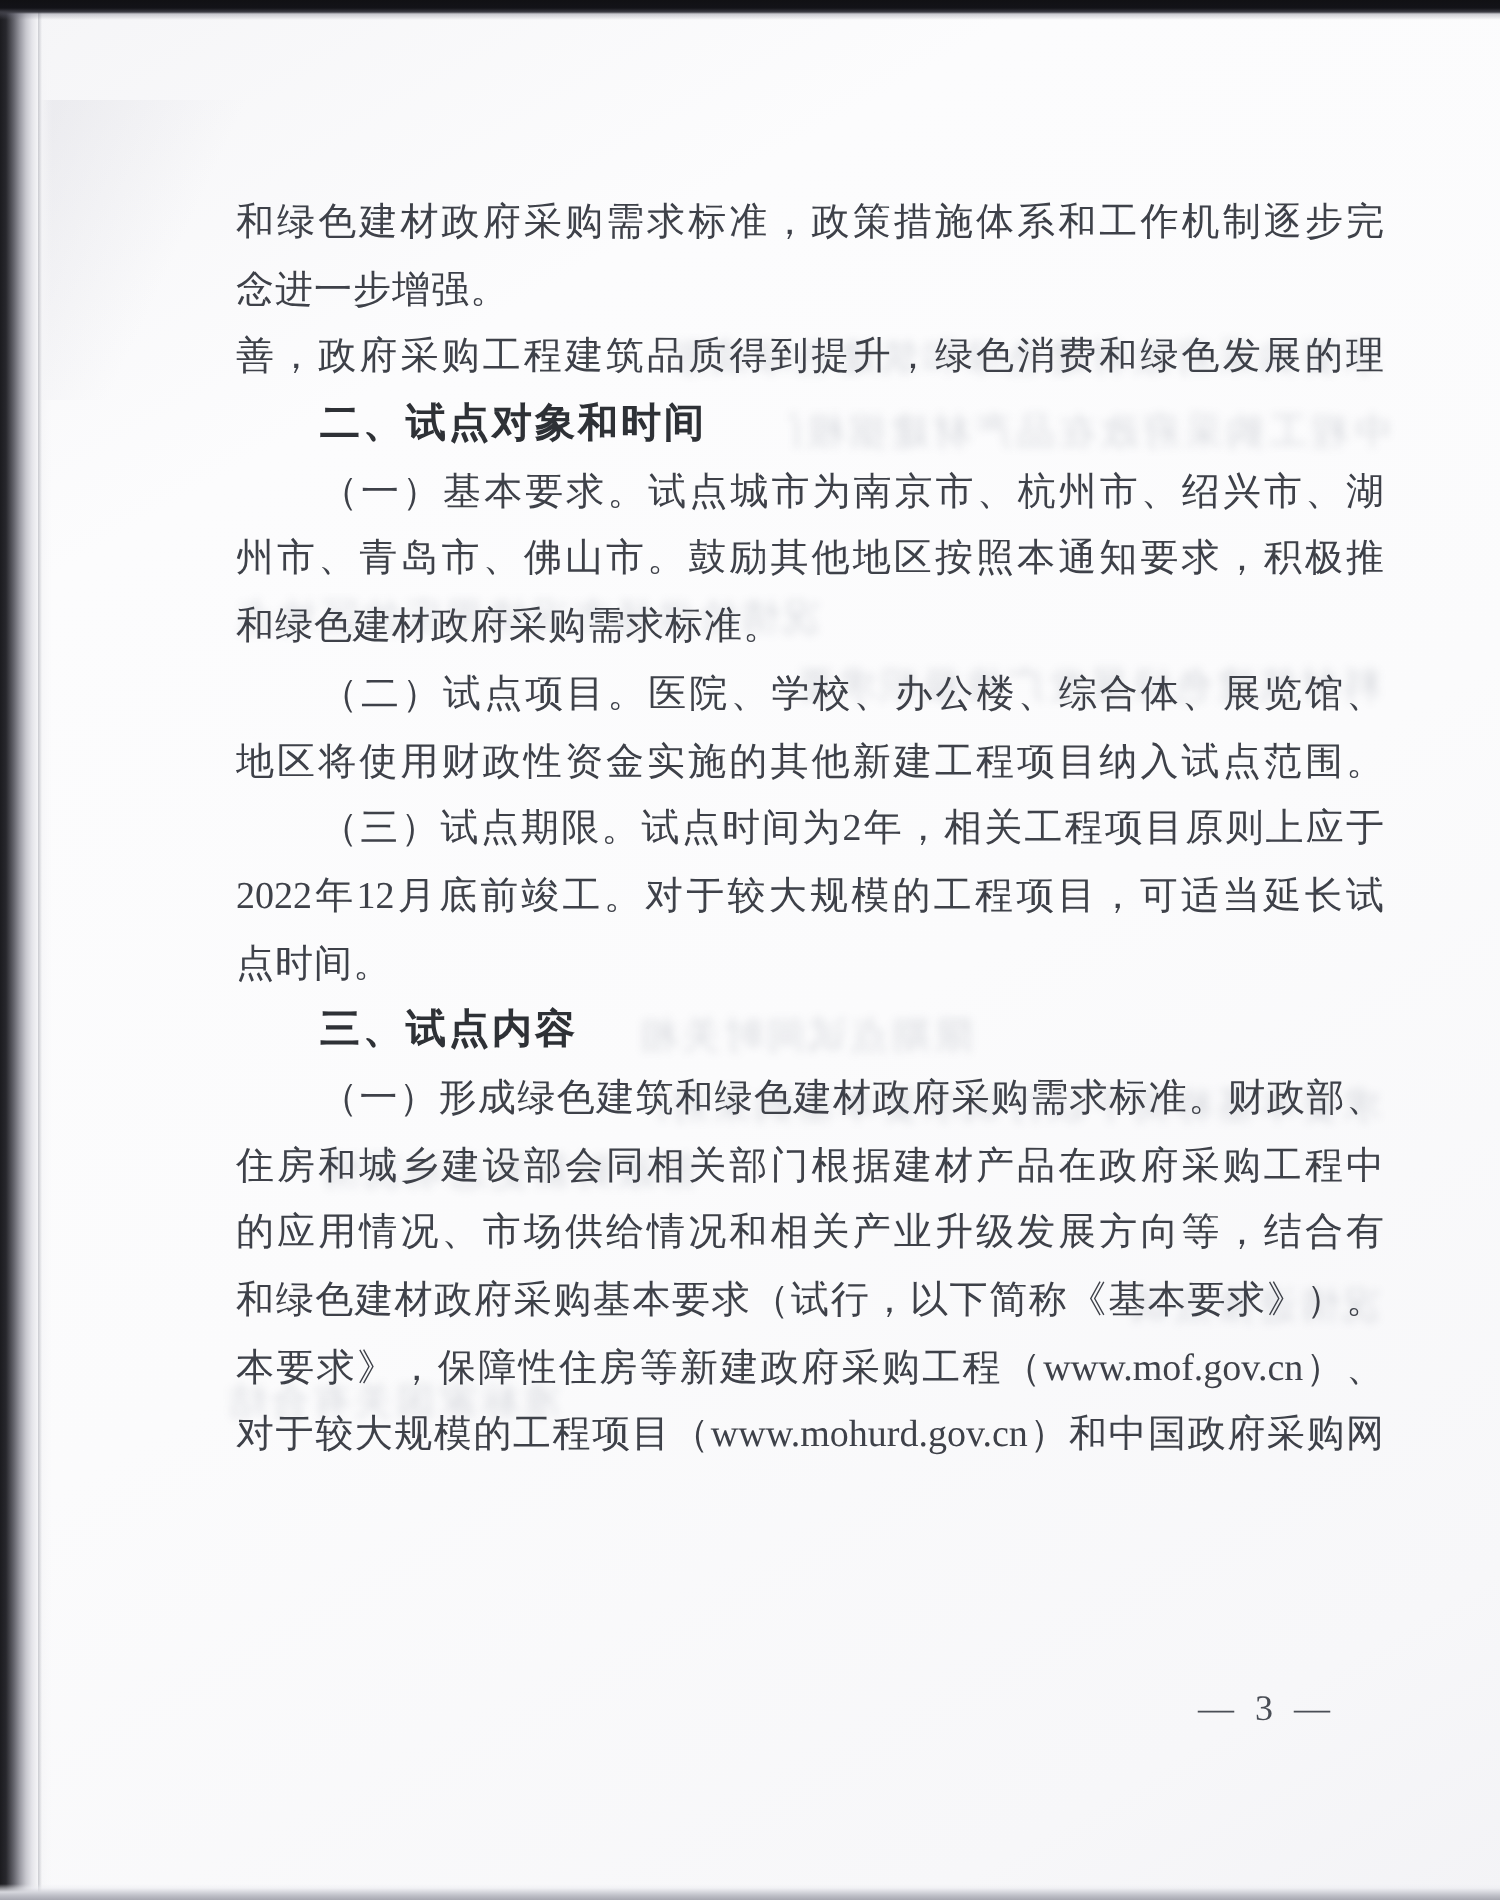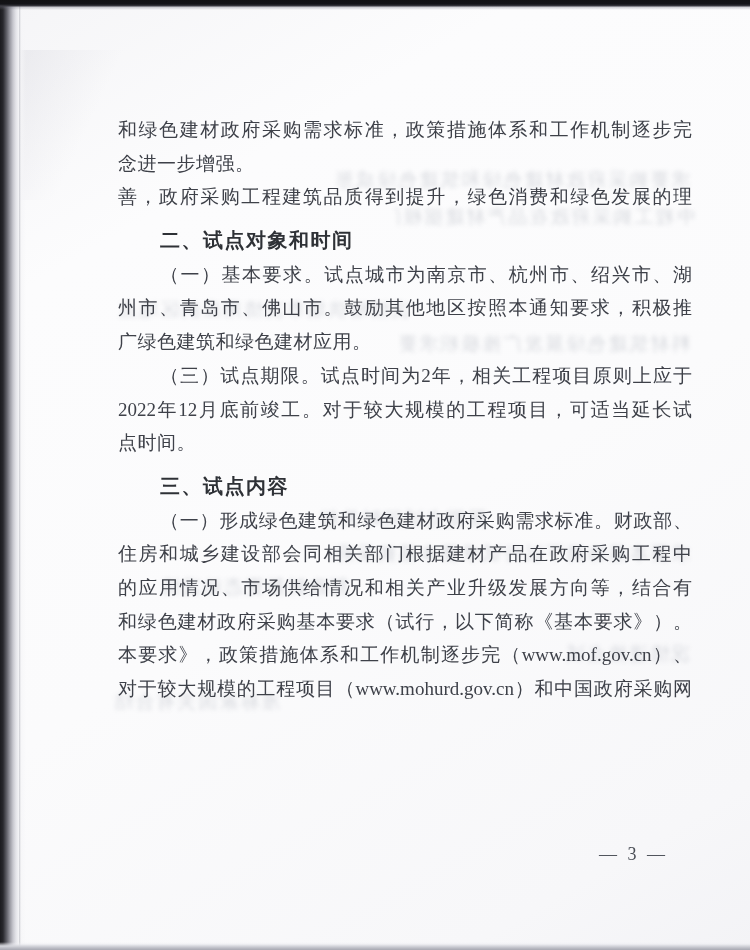--- a/index.html
+++ b/index.html
@@ -57,21 +57,21 @@
     color:var(--ghost-ink);
     opacity:.30;
     font-size:19px;
     letter-spacing:2px;
     white-space:nowrap;
     overflow:hidden;
     height:26px;line-height:26px;
   }
   
   .textblock{
-    position:absolute;left:118px;top:113px;width:574px;
+    position:absolute;left:118px;top:95px;width:574px;
     z-index:3;
   }
   .line{
     height:33.7px;line-height:33.7px;
     font-size:19px;
     color:var(--ink);
     white-space:nowrap;
     letter-spacing:.5px;
     text-rendering:optimizeLegibility;
   }
@@ -82,21 +82,20 @@
     text-justify:inter-character;
     letter-spacing:0;
   }
   .line.indent{text-indent:42px;}
   .line.heading{
     font-family:"Liberation Sans","DejaVu Sans",sans-serif;
     font-weight:700;
     font-size:20px;
     letter-spacing:1.5px;
     color:var(--heading-ink);
-    margin-top:10px;
   }
   .pagenum{
     position:absolute;top:844px;right:82px;
     font-size:18px;
     letter-spacing:3px;
     color:var(--pagenum-ink);
     z-index:3;
   }
 </style>
 </head>
@@ -116,30 +115,32 @@
       <div class="ghost" style="top: 689px; left: 110px; width: 170px;">准标家国关有合结</div>
     </div>
 
   <div class="textblock">
       <div class="line justify">和绿色建材政府采购需求标准，政策措施体系和工作机制逐步完</div>
       <div class="line">念进一步增强。</div>
       <div class="line justify">善，政府采购工程建筑品质得到提升，绿色消费和绿色发展的理</div>
       <div class="line heading indent">二、试点对象和时间</div>
       <div class="line indent justify">（一）基本要求。试点城市为南京市、杭州市、绍兴市、湖</div>
       <div class="line justify">州市、青岛市、佛山市。鼓励其他地区按照本通知要求，积极推</div>
-      <div class="line">广绿色建筑和绿色建材应用。</div>
+      <div class="line">和绿色建材政府采购需求标准。</div>
+      <div class="line indent justify">（二）试点项目。医院、学校、办公楼、综合体、展览馆、</div>
+      <div class="line justify">地区将使用财政性资金实施的其他新建工程项目纳入试点范围。</div>
       <div class="line indent justify">（三）试点期限。试点时间为2年，相关工程项目原则上应于</div>
       <div class="line justify">2022年12月底前竣工。对于较大规模的工程项目，可适当延长试</div>
       <div class="line">点时间。</div>
       <div class="line heading indent">三、试点内容</div>
       <div class="line indent justify">（一）形成绿色建筑和绿色建材政府采购需求标准。财政部、</div>
       <div class="line justify">住房和城乡建设部会同相关部门根据建材产品在政府采购工程中</div>
       <div class="line justify">的应用情况、市场供给情况和相关产业升级发展方向等，结合有</div>
       <div class="line justify">和绿色建材政府采购基本要求（试行，以下简称《基本要求》）。</div>
-      <div class="line justify">本要求》，政策措施体系和工作机制逐步完（www.mof.gov.cn）、</div>
+      <div class="line justify">本要求》，保障性住房等新建政府采购工程（www.mof.gov.cn）、</div>
       <div class="line justify">对于较大规模的工程项目（www.mohurd.gov.cn）和中国政府采购网</div>
     </div>
 
   <div class="pagenum">— 3 —</div>
 
   <div class="edge-top"></div>
   <div class="edge-left"></div>
   <div class="edge-left-line"></div>
   <div class="edge-bottom"></div>
 </div>

